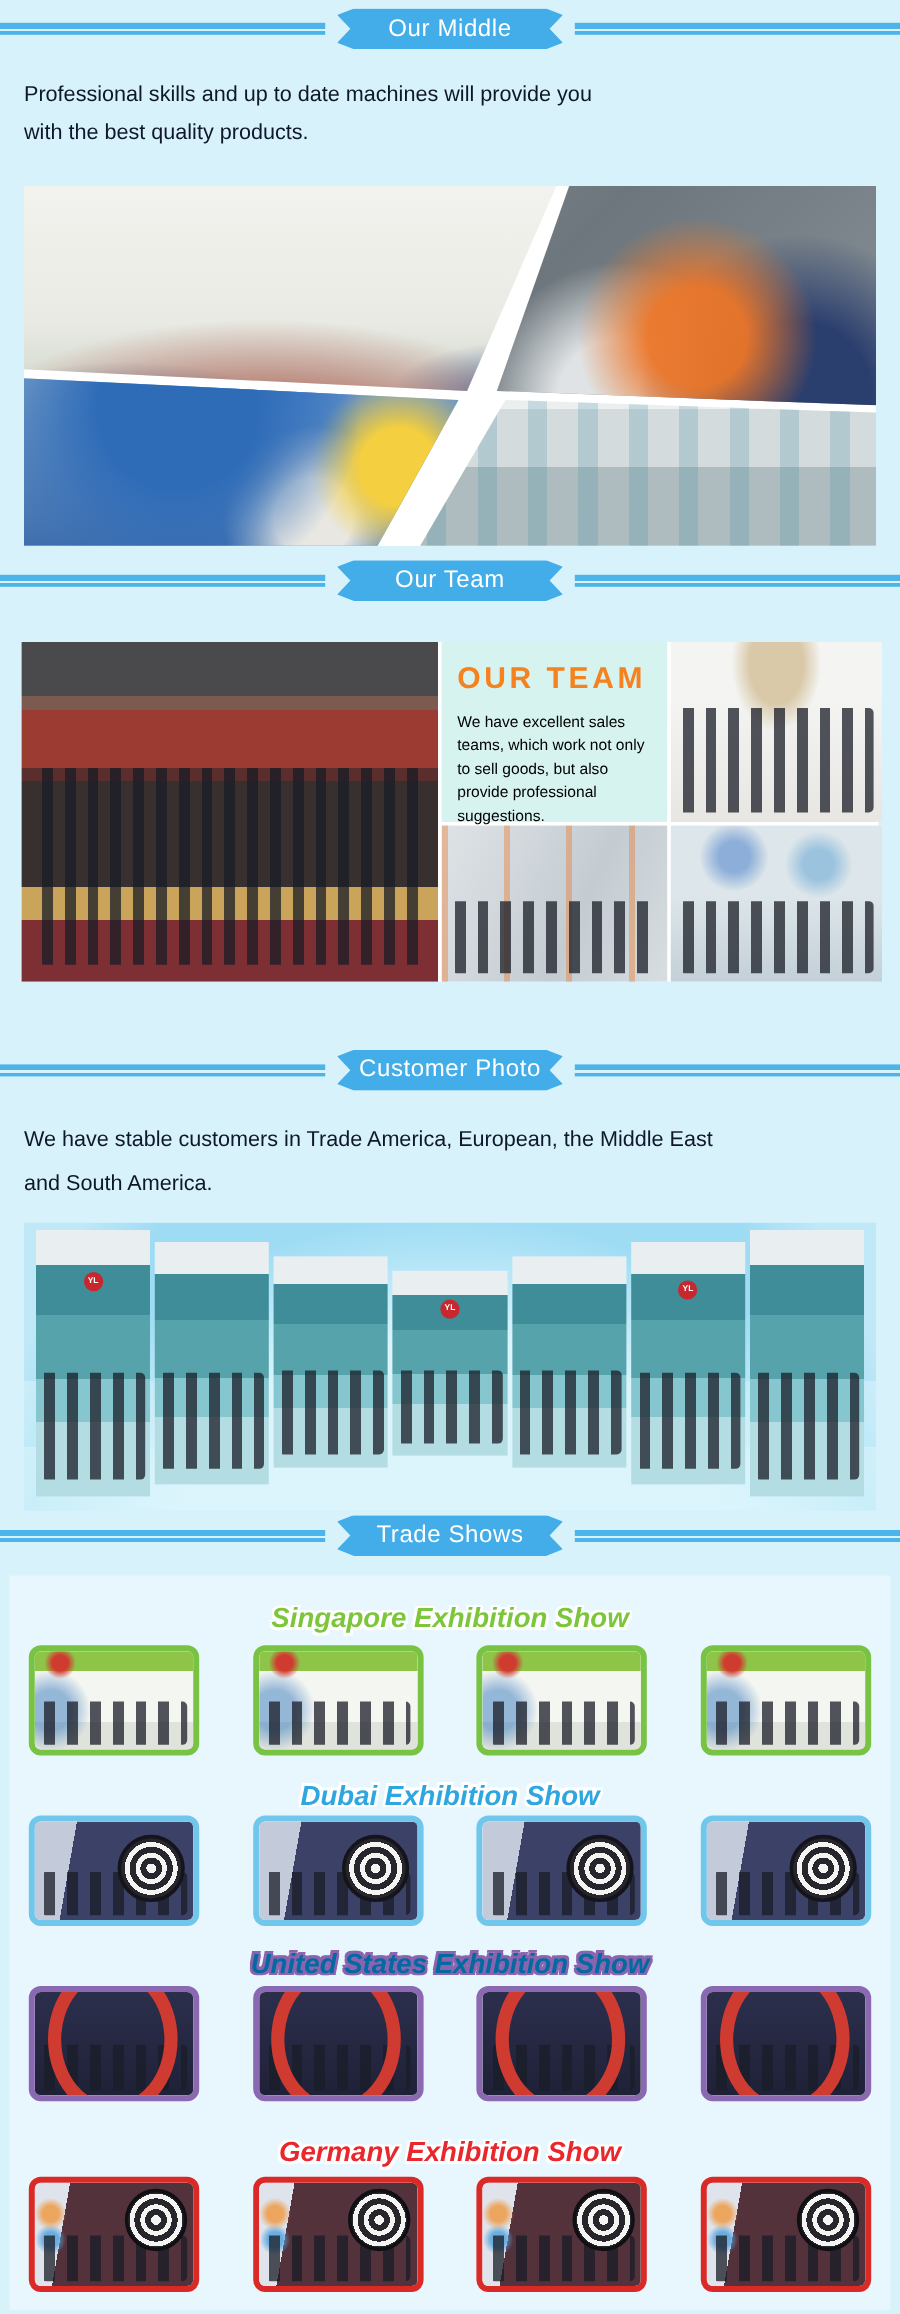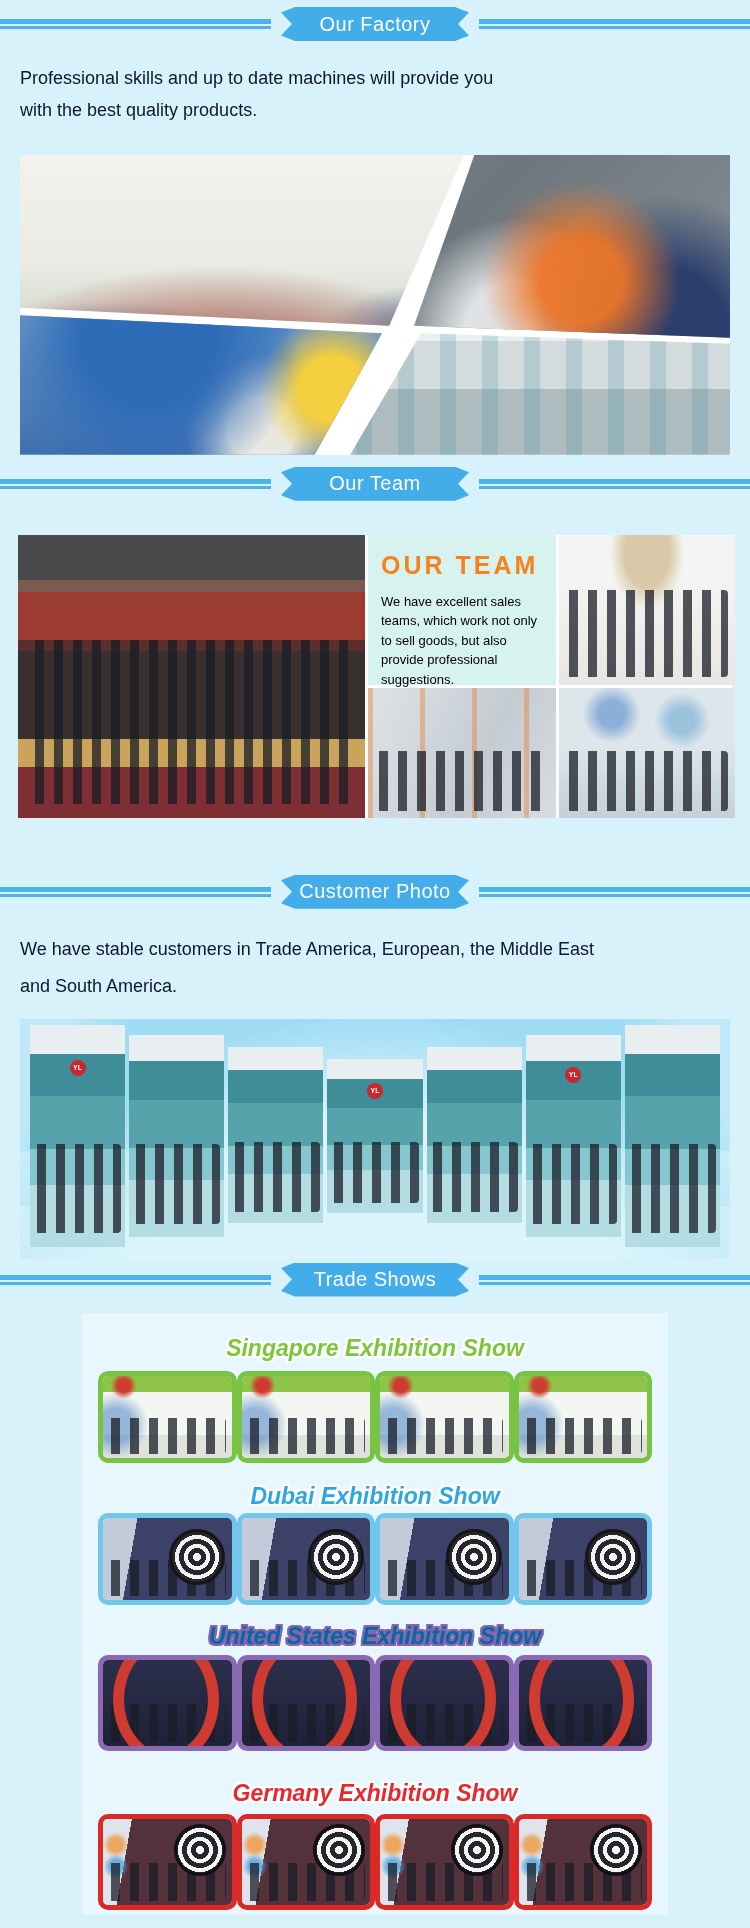--- a/index.html
+++ b/index.html
@@ -103,21 +103,21 @@
   .p3 { margin-top:28px; height:176px; }
   .p4 { margin-top:40px; height:154px; }
   .p5 { margin-top:28px; height:176px; }
   .p6 { margin-top:16px; height:202px; }
   .p7 { margin-top:6px;  height:222px; }
   .yl-dot { position:absolute; top:16%; left:50%; transform:translateX(-50%);
     width:16px; height:16px; border-radius:50%; background:#c8272d; color:#fff;
     font-size:7px; font-weight:bold; line-height:16px; text-align:center; }
 
   
-  .trade-panel { width:586px; margin:16px auto 0; background:#e8f7fd; padding:22px 8px 5px 8px; box-sizing:border-box; }
+  .trade-panel { width:734px; margin:16px auto 0; background:#e8f7fd; padding:22px 8px 15px 8px; box-sizing:border-box; }
   .show-title { text-align:center; font-size:23px; font-weight:bold; font-style:italic; height:26px; line-height:26px; }
   .t-sg { color:#7cc63c; }
   .t-db { color:#2ea7e0; }
   .t-us { color:#0369a1; }
   .t-de { color:#e8282d; }
   .t-sg, .t-db, .t-de { text-shadow:-2px -2px 0 #fff,2px -2px 0 #fff,-2px 2px 0 #fff,2px 2px 0 #fff,0 -2px 0 #fff,0 2px 0 #fff,-2px 0 0 #fff,2px 0 0 #fff; }
   .t-us { text-shadow:-2px -2px 0 #8a64ae,2px -2px 0 #8a64ae,-2px 2px 0 #8a64ae,2px 2px 0 #8a64ae,0 -2px 0 #8a64ae,0 2px 0 #8a64ae,-2px 0 0 #8a64ae,2px 0 0 #8a64ae; }
   .mtitle-db { margin-top:20px; }
   .mtitle-us { margin-top:18px; }
   .mtitle-de { margin-top:29px; }
@@ -155,21 +155,21 @@
       border:3px solid #101014; background:repeating-radial-gradient(circle at 50% 50%, #f4f4f2 0 4px, #26262c 4px 9px); }
 </style>
 </head>
 <body>
 
 <div class="page">
 
   <div class="banner-row mt7">
     <div class="banner-line"></div>
     <div class="ribbon">
-      <span>Our Factory</span>
+      <span>Our Middle</span>
     </div>
     <div class="banner-line"></div>
   </div>
 
   <p class="intro">
     <span>Professional skills and up to date machines will provide you</span><br>
     <span>with the best quality products.</span>
   </p>
 
   <div class="collage">

